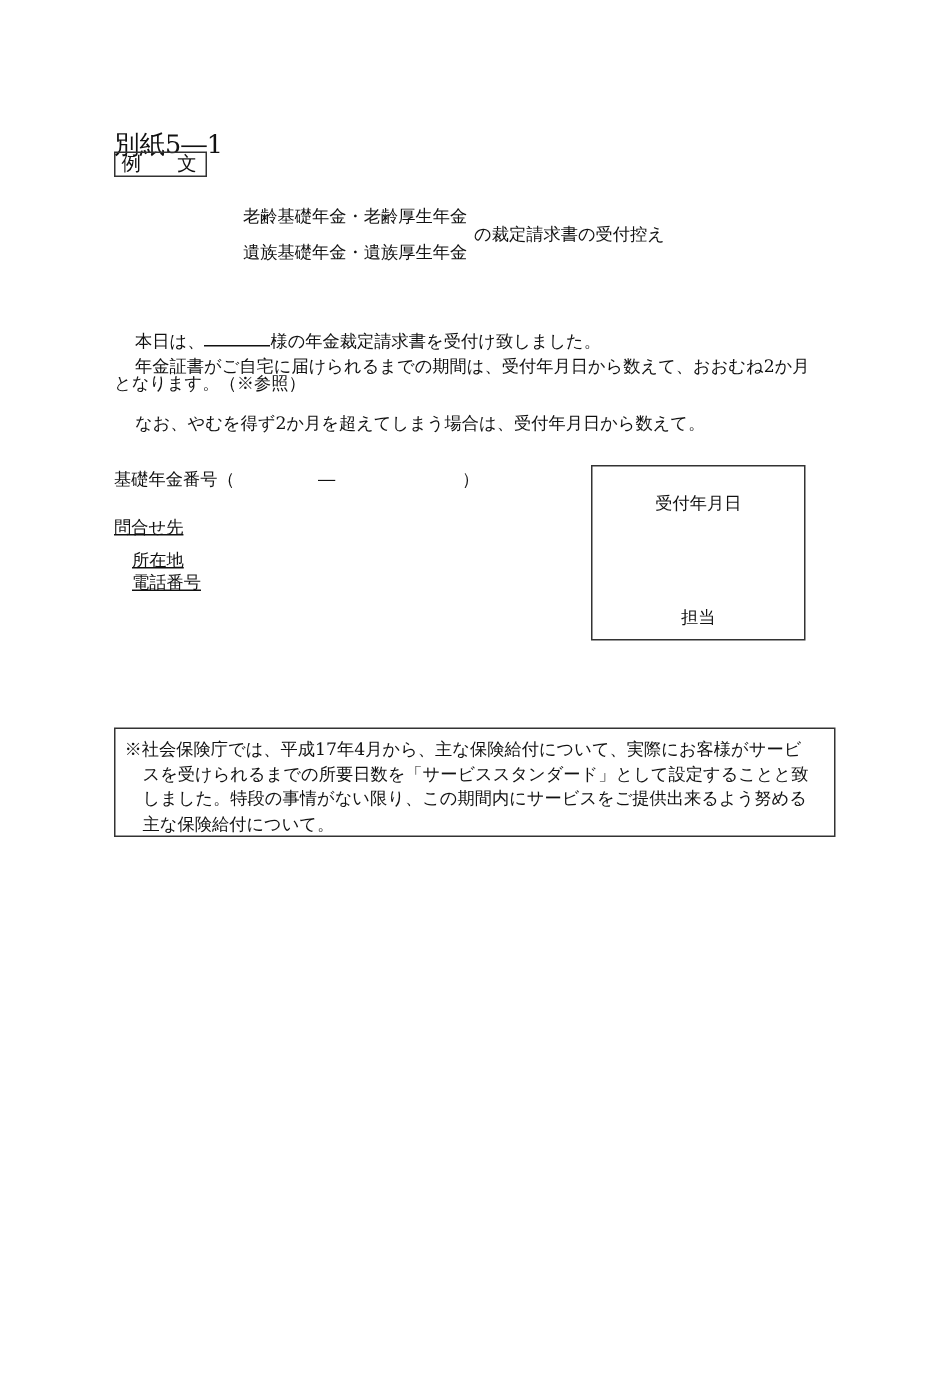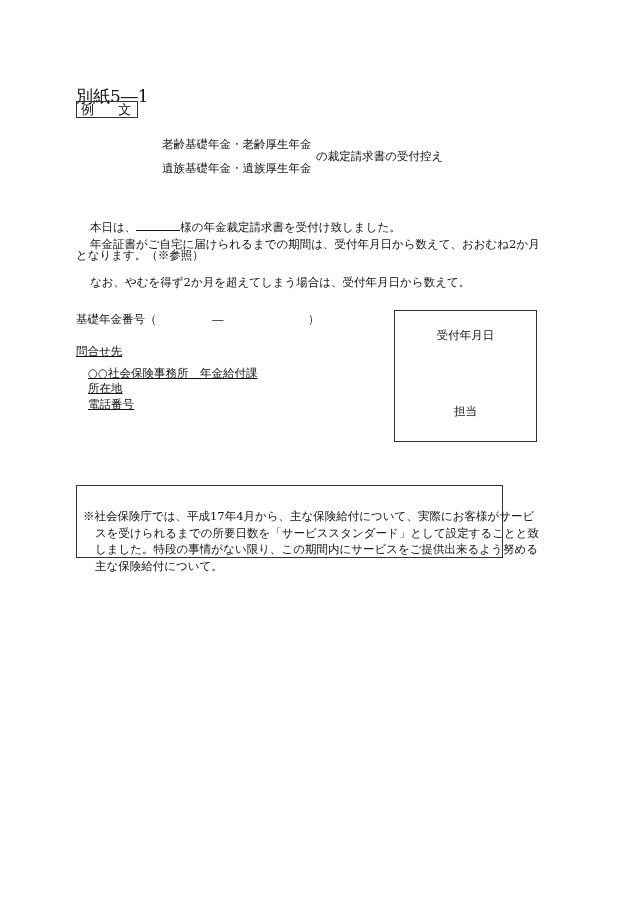--- a/index.html
+++ b/index.html
@@ -22,28 +22,28 @@
   .blank { display: inline-block; width: 44px; border-bottom: 1px solid #111; height: 12px; vertical-align: baseline; }
   .p2 { left: 90px; top: 237px; }
   .p2b { left: 76px; top: 248px; }
   .p3 { left: 90px; top: 275px; }
   .pension-no { left: 76px; top: 312px; }
   .pension-no .dash { position: absolute; left: 136px; top: 0; }
   .pension-no .close { position: absolute; left: 232px; top: 0; }
   .contact { left: 76px; top: 344px; line-height: 15.5px; text-decoration: underline; }
   .contact .indent { padding-left: 12px; }
   .stamp-box {
-    left: 394px; top: 310px; width: 143px; height: 132px;
+    left: 394px; top: 310px; width: 143px; height: 117px;
     border: 1px solid #333; box-sizing: border-box;
   }
   .stamp-date { position: absolute; left: 0; right: 0; top: 17px; text-align: center; }
   .stamp-staff { position: absolute; left: 0; right: 0; top: 93px; text-align: center; }
   .notice-box {
-    left: 76px; top: 485px; width: 427px; height: 73px;
-    border: 1px solid #333; box-sizing: border-box; padding: 22px 6px;
+    left: 76px; top: 485px; width: 481px; height: 73px;
+    border: 1px solid #333; box-sizing: border-box; padding: 5px 6px;
     white-space: normal; line-height: 16.5px;
   }
   .notice-box .line { white-space: nowrap; }
   .notice-box .indent { padding-left: 12px; }
 </style>
 </head>
 <body>
 
 <div class="abs annex">別紙5―1</div>
 <div class="abs example-box">例 文</div>
@@ -61,21 +61,20 @@
 
 <div class="abs pension-no">
   <span>基礎年金番号（</span>
   <span class="dash">―</span>
   <span class="close">）</span>
 </div>
 
 <div class="abs contact">
   <div>問合せ先</div>
   <div style="height:6px"></div>
-  <div class="indent">○○社会保険事務所　年金給付課</div>
   <div class="indent">所在地</div>
   <div class="indent">電話番号</div>
 </div>
 
 <div class="abs stamp-box">
   <div class="stamp-date">受付年月日</div>
   <div class="stamp-staff">担当</div>
 </div>
 
 <div class="abs notice-box">

